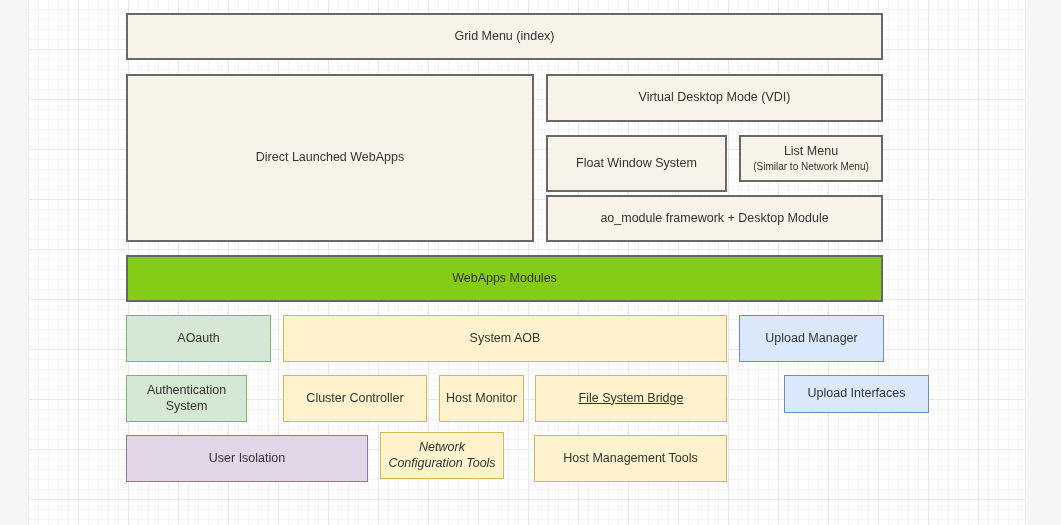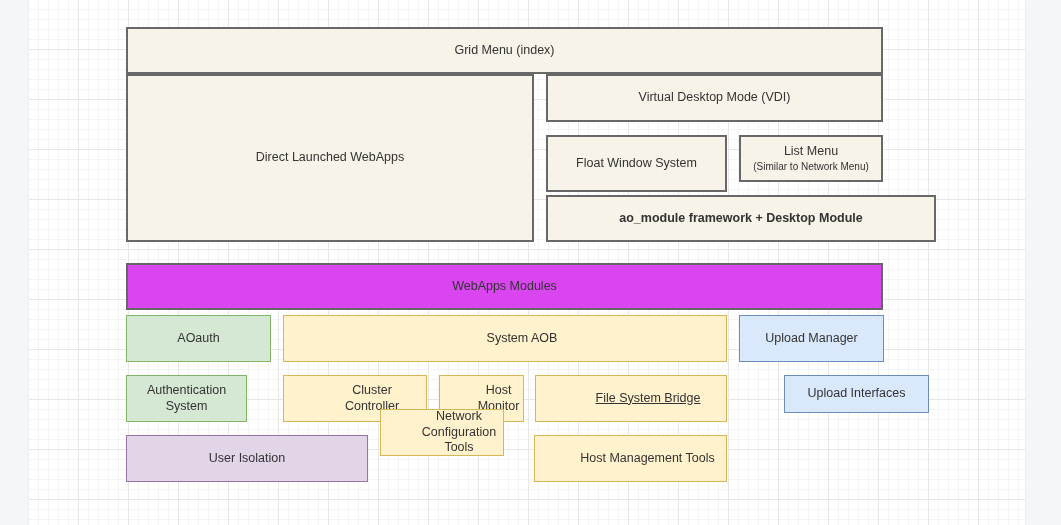--- a/index.html
+++ b/index.html
@@ -41,57 +41,57 @@
     text-align: center;
     font-size: 12.5px; line-height: 1.25;
     color: #333333;
     padding: 2px 6px;
     cursor: default;
   }
   .node .sub       { font-size: 12.5px; }
   .node .sub-small { font-size: 10px; margin-top: 1px; }
 
   .cream  { background: #f7f3e8; border: 2px solid #686868; }
-  .gray   { background: #d946ef; border: 2px solid #666666; margin-top: 8px; }
+  .gray   { background: #84cc16; border: 2px solid #666666; }
   .green  { background: #d5e8d4; border: 1.5px solid #82b366; }
-  .yellow { background: #fff2cc; border: 1.5px solid #d6b656; padding-left: 40px; }
+  .yellow { background: #fff2cc; border: 1.5px solid #d6b656; }
   .blue   { background: #dae8fc; border: 1.5px solid #6c8ebf; }
   .purple { background: #e1d5e7; border: 1.5px solid #9673a6; }
 </style>
 </head>
 <body>
 
 <div class="stage">
 
   <div class="canvas"></div>
   <div class="margin-strip margin-left"></div>
   <div class="margin-strip margin-right"></div>
 
-  <div class="node cream" style="left:126px; top:27px; width:757px; height:47px;">
+  <div class="node cream" style="left:126px; top:13px; width:757px; height:47px;">
     <span>Grid Menu (index)</span>
   </div>
 
   <div class="node cream" style="left:126px; top:74px; width:408px; height:168px;">
     <span>Direct Launched WebApps</span>
   </div>
 
   <div class="node cream" style="left:546px; top:74px; width:337px; height:48px;">
     <span>Virtual Desktop Mode (VDI)</span>
   </div>
 
   <div class="node cream" style="left:546px; top:135px; width:181px; height:57px;">
     <span>Float Window System</span>
   </div>
 
   <div class="node cream" style="left:739px; top:135px; width:144px; height:47px;">
     <span>List Menu</span>
     <span class="sub-small">(Similar to Network Menu)</span>
   </div>
 
-  <div class="node cream" style="left:546px; top:195px; width:390px; height:47px;font-weight:bold;">
+  <div class="node cream" style="left:546px; top:195px; width:337px; height:47px;">
     <span>ao_module framework + Desktop Module</span>
   </div>
 
   <div class="node gray" style="left:126px; top:255px; width:757px; height:47px;">
     <span>WebApps Modules</span>
   </div>
 
   <div class="node green" style="left:126px; top:315px; width:145px; height:47px;">
     <span>AOauth</span>
   </div>
@@ -114,20 +114,20 @@
   <div class="node yellow" style="left:535px; top:375px; width:192px; height:47px;text-decoration:underline;">
     <span>File System Bridge</span>
   </div>
   <div class="node blue" style="left:739px; top:375px; width:145px; height:38px;margin-left:45px;">
     <span>Upload Interfaces</span>
   </div>
 
   <div class="node purple" style="left:126px; top:435px; width:242px; height:47px;">
     <span>User Isolation</span>
   </div>
-  <div class="node yellow" style="left:380px; top:409px; width:124px; height:47px;">
+  <div class="node yellow" style="left:380px; top:432px; width:124px; height:47px;font-style:italic;">
     <span>Network Configuration Tools</span>
   </div>
   <div class="node yellow" style="left:534px; top:435px; width:193px; height:47px;">
     <span>Host Management Tools</span>
   </div>
 
 </div>
 
 </body></html>

